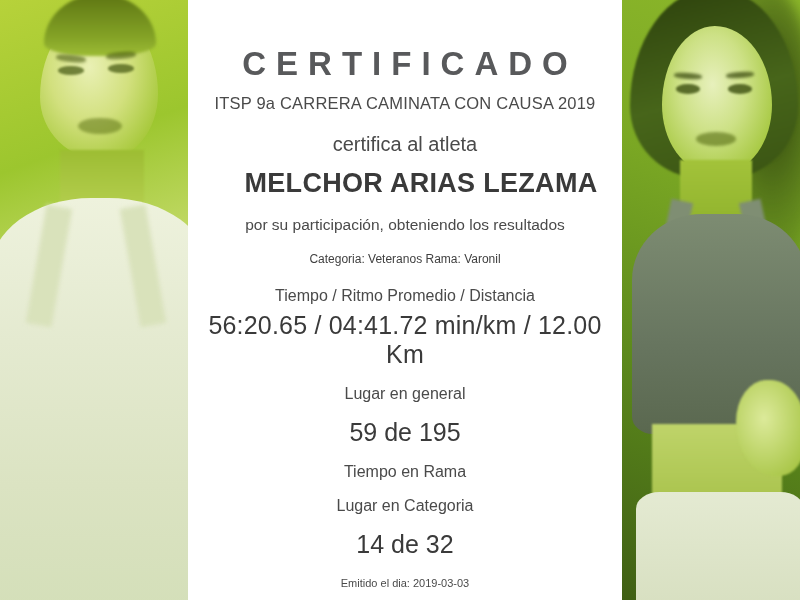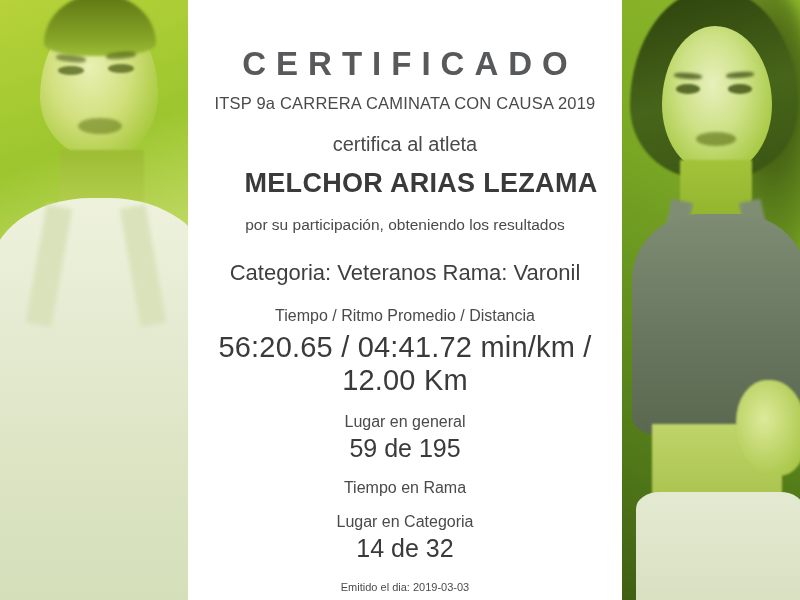--- a/index.html
+++ b/index.html
@@ -300,42 +300,42 @@
     color: #3a3a3a;
     letter-spacing: .3px;
     padding-left: 32px;
   }
   .participacion {
     margin-top: 17px;
     font-size: 15.5px;
     color: #4a4a4a;
   }
   .categoria {
-    margin-top: 26px;
-    font-size: 22px;
+    margin-top: 18px;
+    font-size: 12px;
     color: #3f3f3f;
   }
   .results-label {
     margin-top: 21px;
     font-size: 16px;
     color: #4a4a4a;
   }
   .results-value {
     margin-top: 6px;
-    font-size: 29px;
+    font-size: 25px;
     color: #3a3a3a;
     letter-spacing: .2px;
   }
   .place-label {
     margin-top: 16px;
     font-size: 16px;
     color: #4a4a4a;
   }
   .place-value {
-    margin-top: 3px;
+    margin-top: 15px;
     font-size: 25px;
     color: #3a3a3a;
   }
   .issued {
     margin-top: 18px;
     font-size: 11px;
     color: #4a4a4a;
   }
 </style>
 </head>

